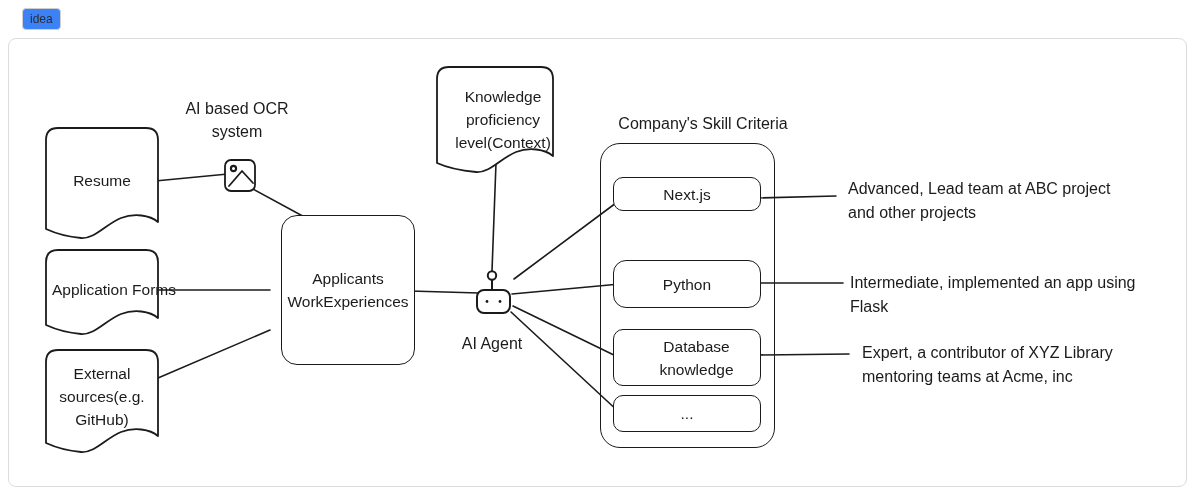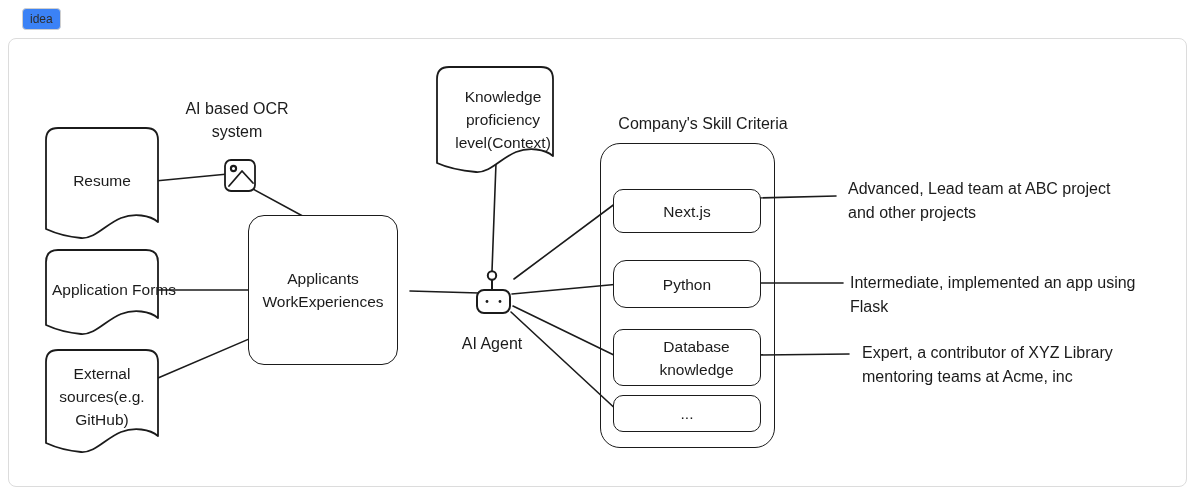--- a/index.html
+++ b/index.html
@@ -137,31 +137,31 @@
 </div>
 <div class="lbl" style="left:46px; top:350px; width:112px; height:92px;">
   <span>External sources(e.g. GitHub)</span>
 </div>
 <div class="lbl" style="left:437px; top:67px; width:132px; height:105px;">
   <span>Knowledge proficiency level(Context)</span>
 </div>
 
 <div class="float-label" style="left:172px; top:97px; width:130px;">AI based OCR system</div>
 
-<div class="node-box" style="left:248px; top:215px; width:150px; height:150px; border-radius:16px;">
+<div class="node-box" style="left:281px; top:215px; width:134px; height:150px; border-radius:16px;">
   <span>Applicants WorkExperiences</span>
 </div>
 
 <div class="float-label" style="left:442px; top:332px; width:100px;">AI Agent</div>
 
 <div class="float-label" style="left:593px; top:112px; width:220px;">Company's Skill Criteria</div>
 
 <div class="container-box" style="left:600px; top:143px; width:175px; height:305px;"></div>
 
-<div class="node-box skill-box" style="left:613px; top:177px; width:148px; height:44px;margin-top:12px;">
+<div class="node-box skill-box" style="left:613px; top:177px; width:148px; height:34px;">
   <span>Next.js</span>
 </div>
 <div class="node-box skill-box" style="left:613px; top:260px; width:148px; height:48px;border-radius:13px;">
   <span>Python</span>
 </div>
 <div class="node-box skill-box" style="left:613px; top:329px; width:148px; height:57px;padding-left:19px;">
   <span class="narrow">Database knowledge</span>
 </div>
 <div class="node-box skill-box" style="left:613px; top:395px; width:148px; height:37px;">
   <span>...</span>

